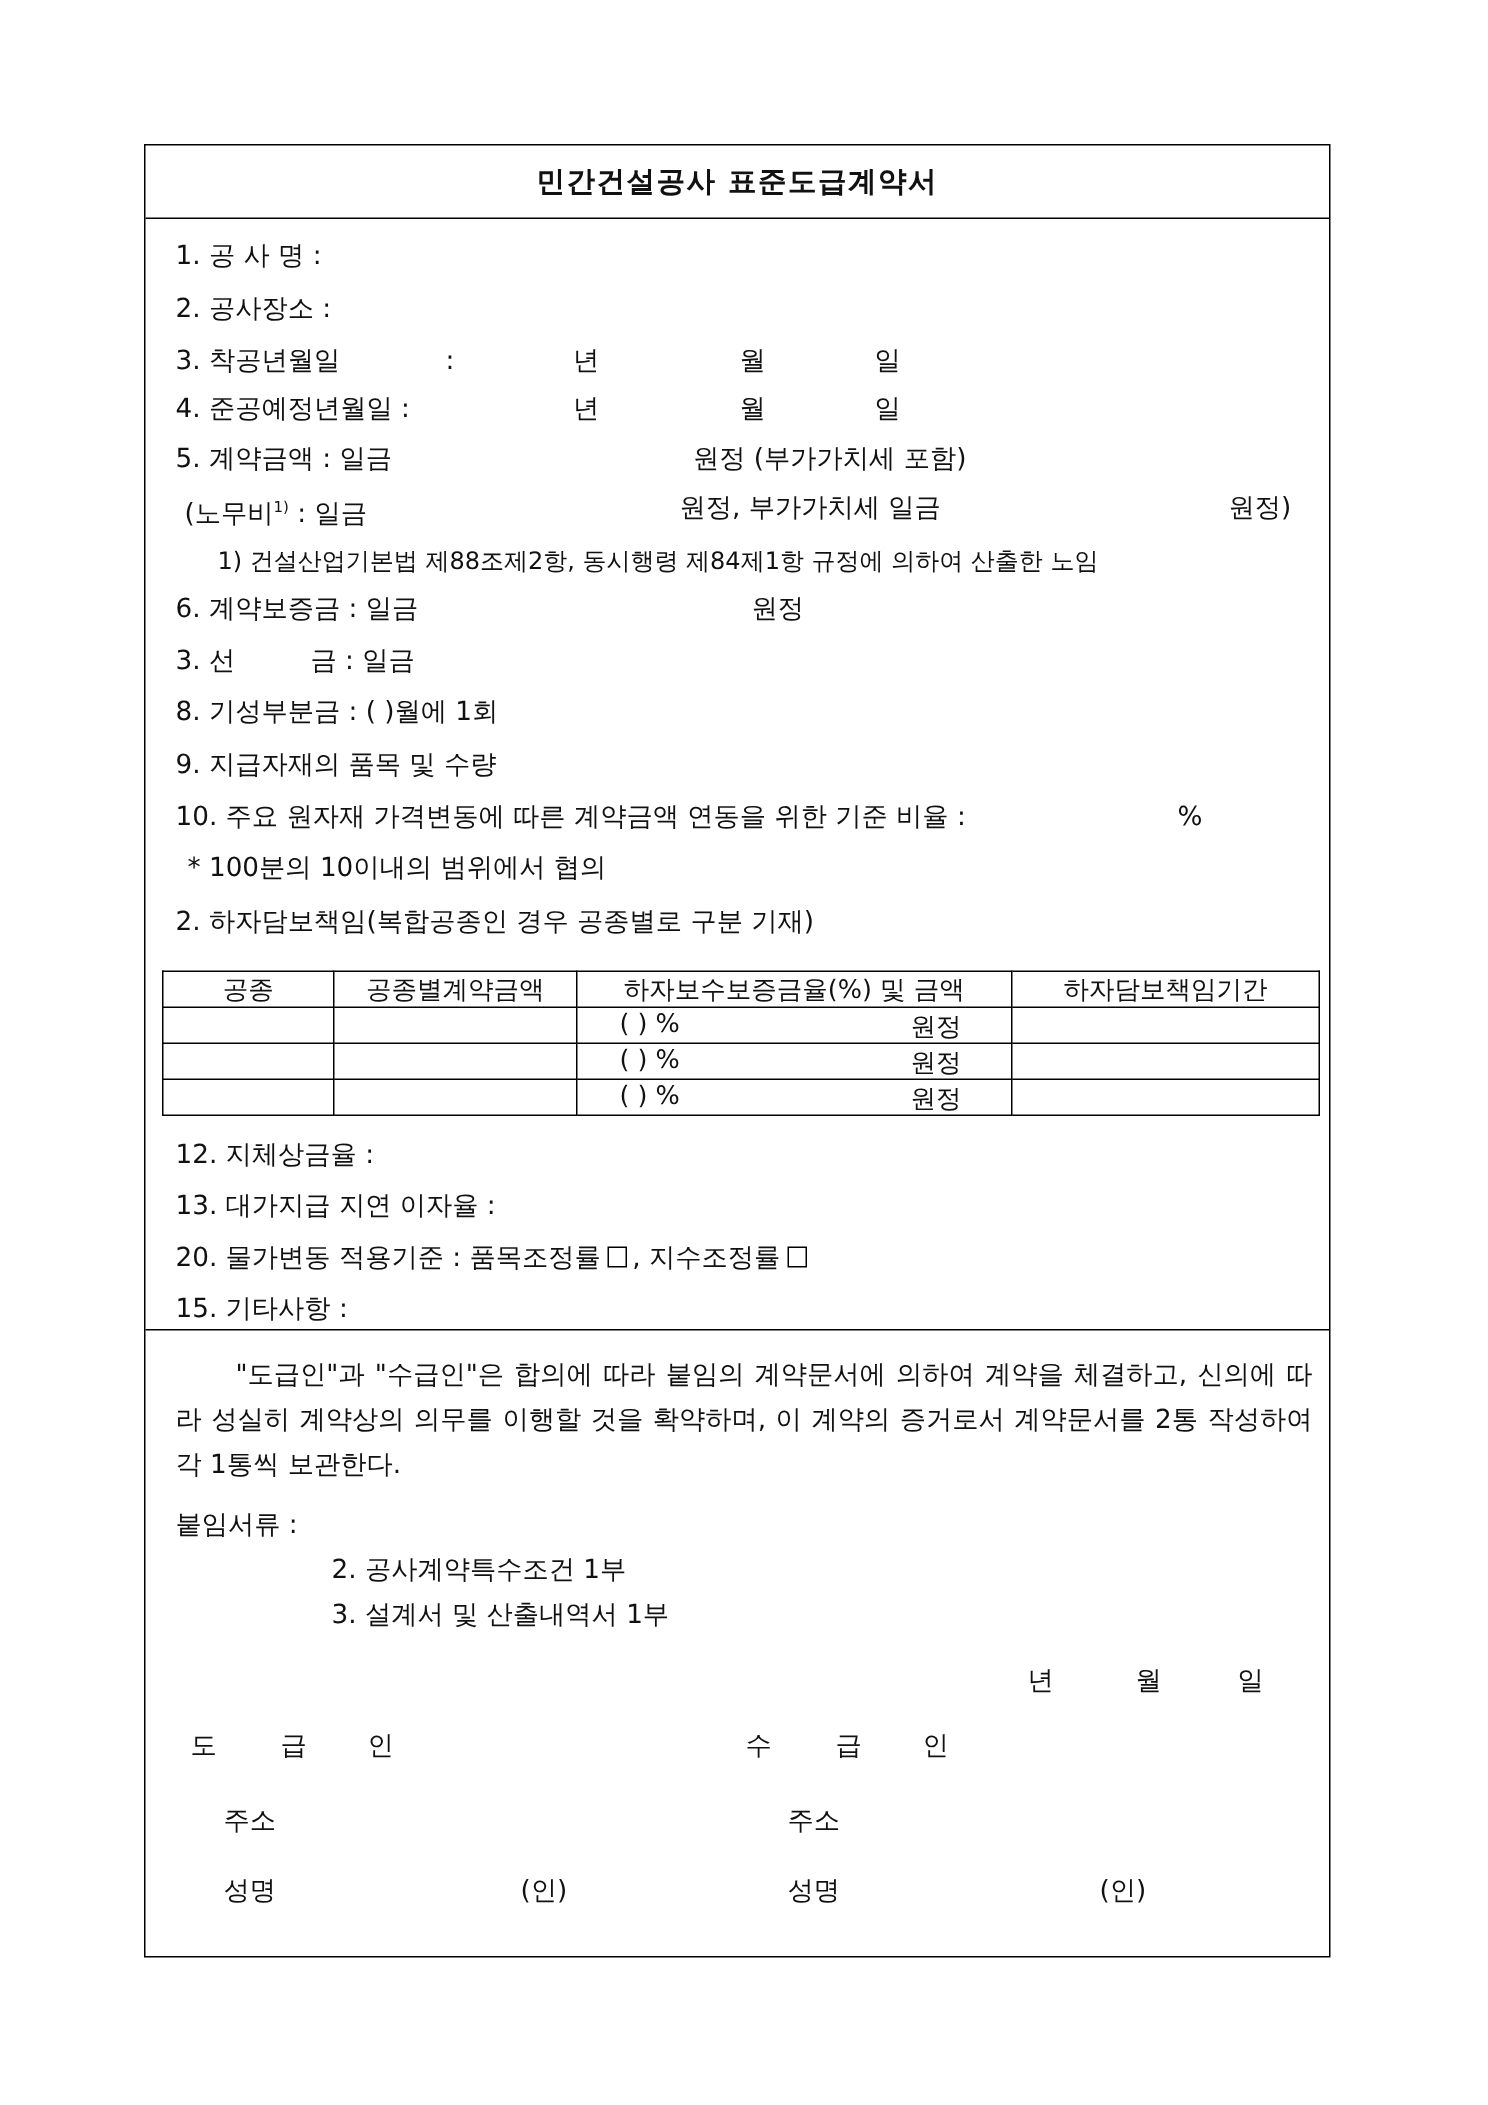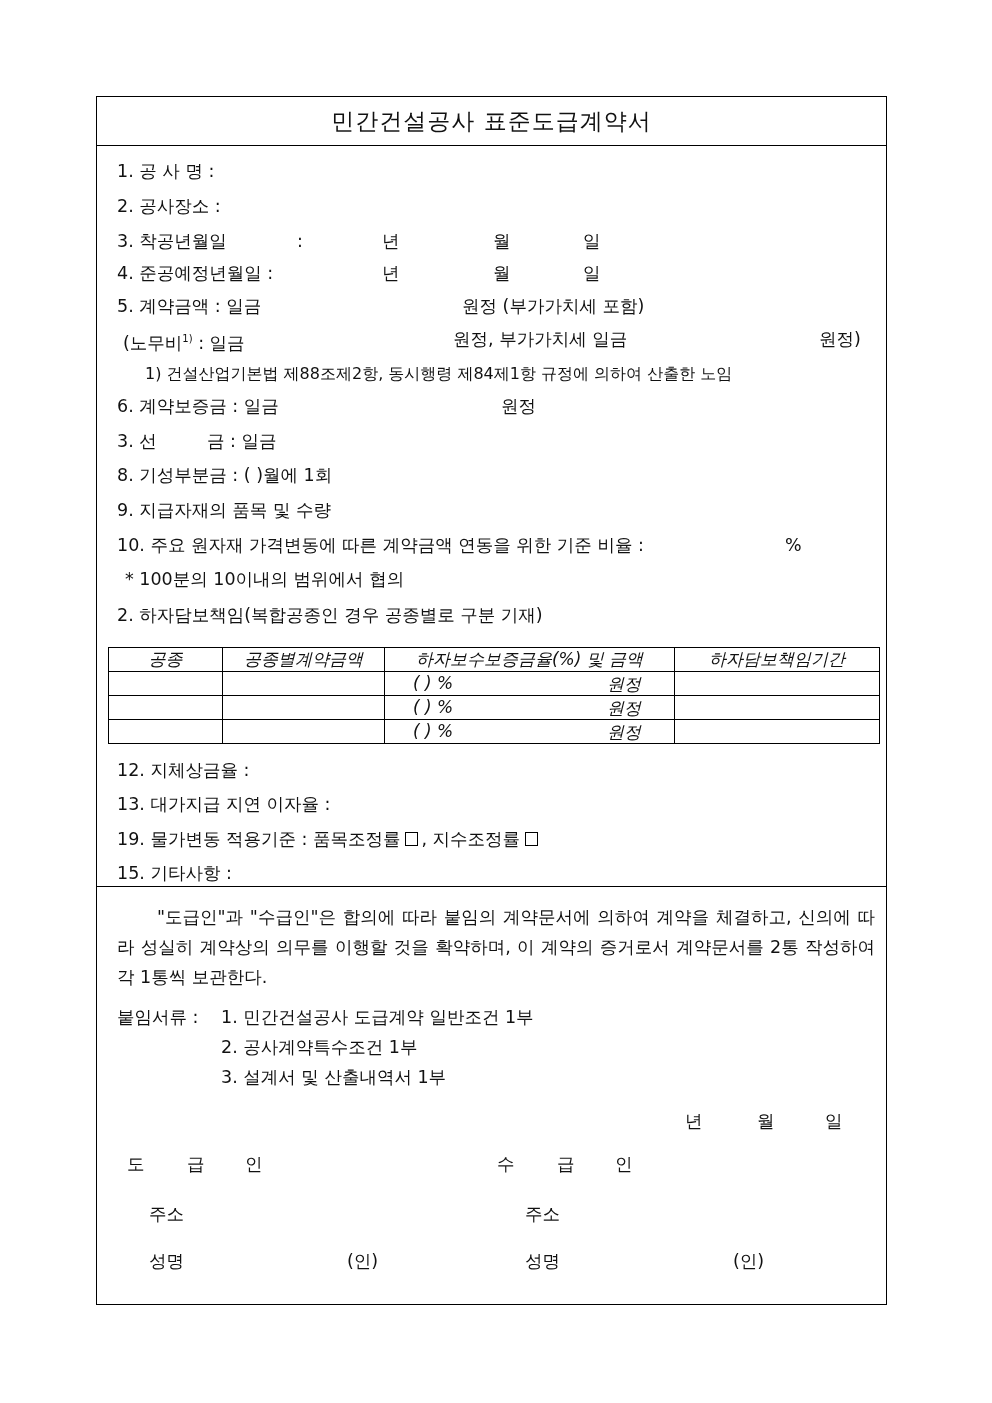--- a/index.html
+++ b/index.html
@@ -11,41 +11,41 @@
   .frame {
     position: absolute; left: 96px; top: 96px; width: 791px; height: 1209px;
     border: 1.5px solid #000; box-sizing: border-box;
   }
   .title-bar {
     position: absolute; left: 0; top: 0; width: 100%; height: 49px;
     border-bottom: 1.5px solid #000; box-sizing: border-box;
     display: flex; align-items: center; justify-content: center;
   }
   .title {
-    font-size: 23px; letter-spacing: 1px; font-weight: normal;
+    font-size: 19px; letter-spacing: 1px; font-weight: bold;
   }
   .divider {
     position: absolute; left: 0; width: 100%; border-top: 1.5px solid #000;
   }
   .line {
     position: absolute; font-size: 17.5px; white-space: nowrap; line-height: 22px;
   }
   .small { font-size: 16px; }
   sup { font-size: 10px; vertical-align: 7px; }
   .checkbox {
     display: inline-block; width: 13px; height: 14px; border: 1.2px solid #000;
     vertical-align: -1px; margin: 0 3px 0 5px; box-sizing: border-box;
   }
   table.warranty {
     position: absolute; left: 11px; top: 550px; width: 771px;
     border-collapse: collapse; table-layout: fixed; font-size: 17px;
   }
   table.warranty th, table.warranty td {
     border: 1.3px solid #000; height: 24px; padding: 0; box-sizing: border-box;
-    font-weight: normal; text-align: center; white-space: nowrap; font-style: italic;
+    font-weight: normal; text-align: center; white-space: nowrap;
   }
   table.warranty td.rate { text-align: left; position: relative; }
   .rate-pct { position: absolute; left: 28px; top: 1px; }
   .rate-won { position: absolute; left: 222px; top: 1px; }
   .para {
     position: absolute; left: 20px; width: 758px; font-size: 17.5px;
     line-height: 30px; text-align: justify;
   }
 </style>
 </head>
@@ -163,34 +163,33 @@
     </tbody>
   </table>
 
   <div class="line" style="left:20px; top:662px;">
     <span>12. 지체상금율 :</span>
   </div>
   <div class="line" style="left:20px; top:696px;">
     <span>13. 대가지급 지연 이자율 :</span>
   </div>
   <div class="line" style="left:20px; top:731px;">
-    <span>19. 물가변동 적용기준 : 품목조정률</span><span class="checkbox"></span><span>, 지수조정률</span><span class="checkbox"></span>
+    <span>20. 물가변동 적용기준 : 품목조정률</span><span class="checkbox"></span><span>, 지수조정률</span><span class="checkbox"></span>
   </div>
   <div class="line" style="left:20px; top:765px;">
     <span>15. 기타사항 :</span>
   </div>
 
   <div class="divider" style="top:789px;"></div>
 
   <div class="para" style="top:805px; text-indent:40px;">"도급인"과 "수급인"은 합의에 따라 붙임의 계약문서에 의하여 계약을 체결하고, 신의에 따라 성실히 계약상의 의무를 이행할 것을 확약하며, 이 계약의 증거로서 계약문서를 2통 작성하여 각 1통씩 보관한다.</div>
 
   <div class="line" style="left:20px; top:909px;">
     <span>붙임서류 :</span>
   </div>
-  <div class="line" style="left:124px; top:909px;">1. 민간건설공사 도급계약 일반조건 1부</div>
   <div class="line" style="left:124px; top:939px;">2. 공사계약특수조건 1부</div>
   <div class="line" style="left:124px; top:969px;">3. 설계서 및 산출내역서 1부</div>
 
   <div class="line" style="left:588px; top:1013px;">년</div>
   <div class="line" style="left:660px; top:1013px;">월</div>
   <div class="line" style="left:728px; top:1013px;">일</div>
 
   <div>
     <div class="line" style="left:30px; top:1056px;">도</div>
     <div class="line" style="left:90px; top:1056px;">급</div>

